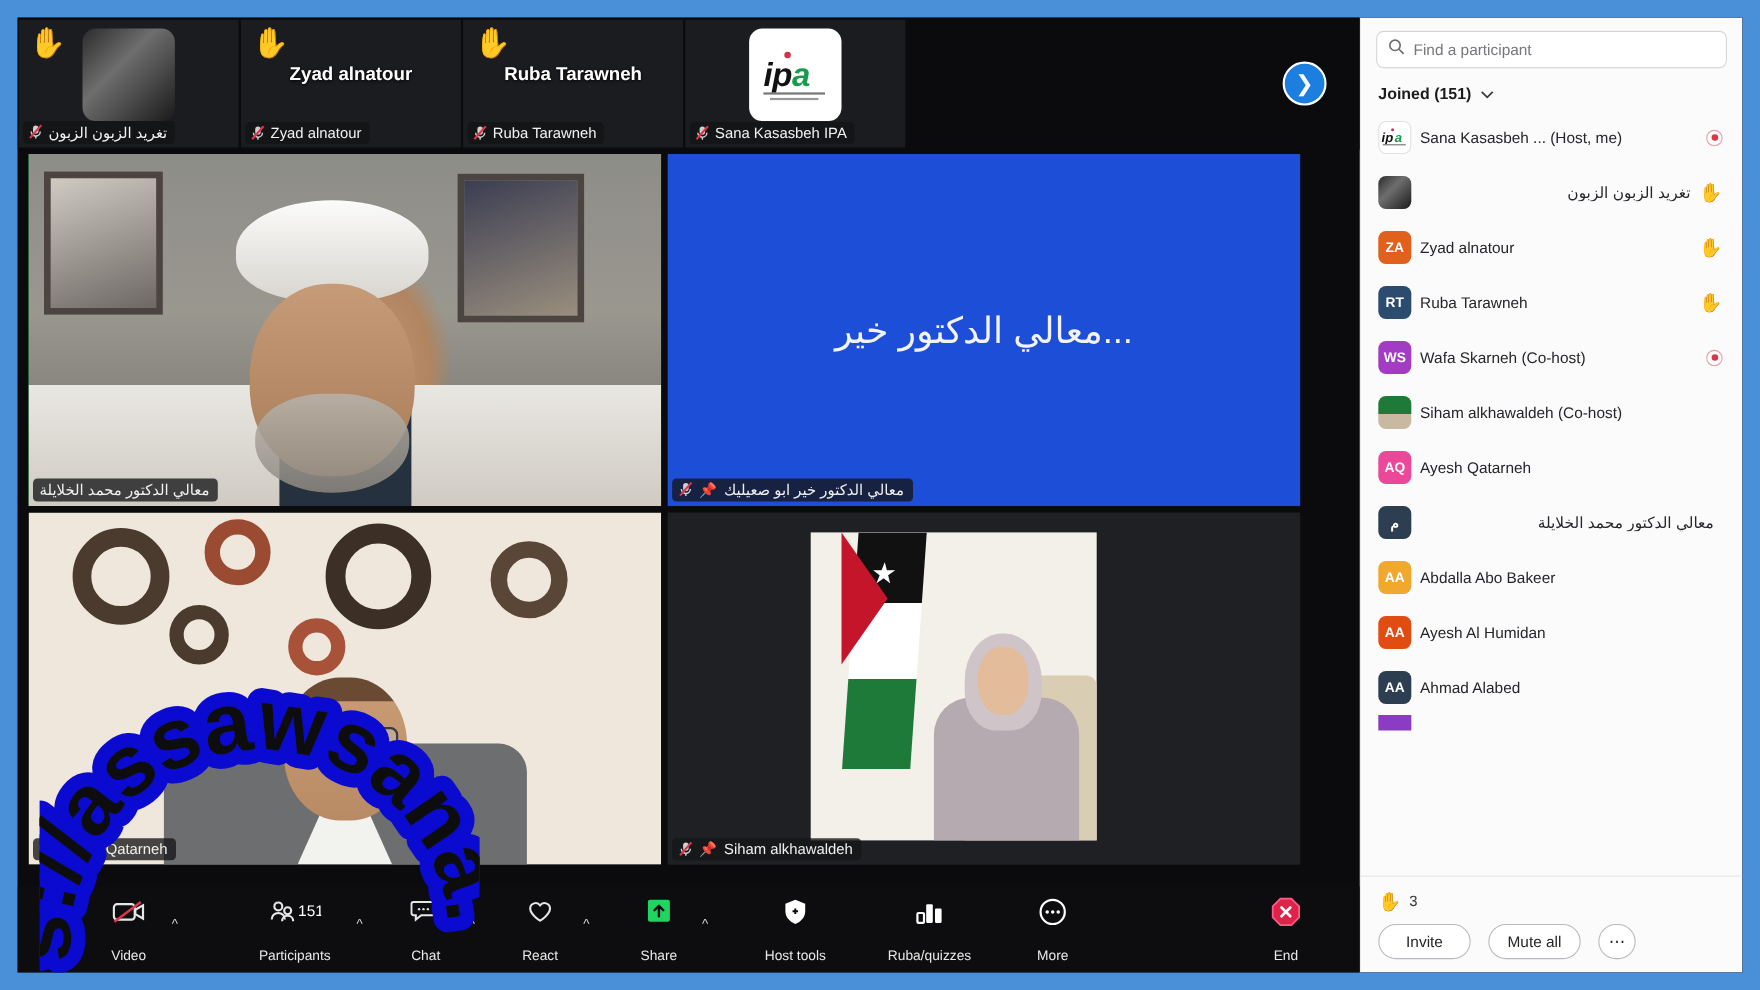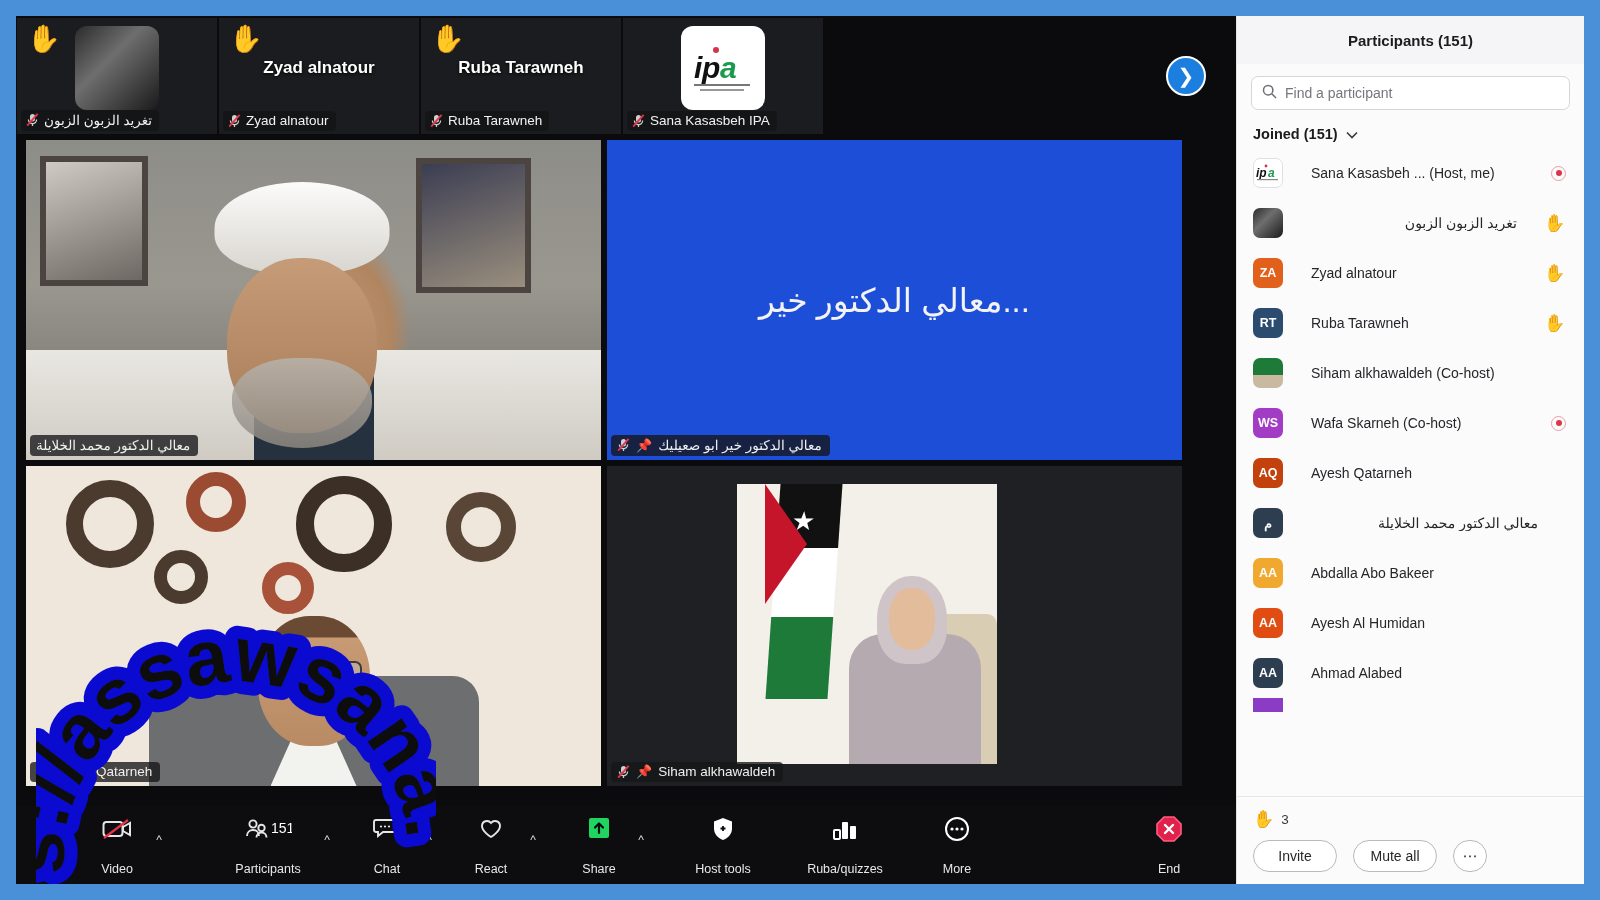--- a/index.html
+++ b/index.html
@@ -328,21 +328,21 @@
   #joined-row {
     display: flex; align-items: center; gap: 8px;
     padding: 10px 20px 6px 16px;
     font-size: 14.5px; font-weight: bold; color: #1c1c1e;
   }
   #plist { flex: 1; overflow: hidden; padding: 0 6px; }
   .prow {
     height: 50px;
     display: flex; align-items: center;
     padding: 0 12px 0 10px;
-    gap: 28px;
+    gap: 8px;
   }
   .pav {
     width: 30px; height: 30px; border-radius: 7px;
     flex: 0 0 30px;
     display: flex; align-items: center; justify-content: center;
     color: #fff; font-size: 12.5px; font-weight: bold;
     overflow: hidden;
   }
   .pname {
     flex: 1; font-size: 14px; color: #26262a;
@@ -709,21 +709,20 @@
           <textPath href="#arcpath" startOffset="50%" text-anchor="middle">https://assawsana.com/</textPath>
         </text>
         <text font-family="Liberation Sans, sans-serif" font-size="78" font-weight="bold" fill="#0d0d0d">
           <textPath href="#arcpath" startOffset="50%" text-anchor="middle">https://assawsana.com/</textPath>
         </text>
       </svg>
     </div>
   </div>
 
   <div id="panel">
-    <div id="panel-head">Participants (151)</div>
 
     <div id="panel-search">
       <span>
         <svg width="15" height="15" viewBox="0 0 15 15">
               <circle cx="6.2" cy="6.2" r="4.7" fill="none" stroke="#6d6d73" stroke-width="1.5"></circle>
               <line x1="9.8" y1="9.8" x2="14" y2="14" stroke="#6d6d73" stroke-width="1.5"></line>
             </svg>
       </span>
       <input type="text" placeholder="Find a participant" style="">
     </div>
@@ -778,39 +777,39 @@
         <div class="pav" style="background:#2b4c6f">
           <span>RT</span>
         </div>
         <div class="pname">Ruba Tarawneh</div>
         <div class="pright">
               <span class="hand-ico">✋</span>
             </div>
       </div>
 
       <div class="prow">
-        <div class="pav siham-av"></div>
-        <div class="pname">Siham alkhawaldeh (Co-host)</div>
-        <div class="pright"></div>
-      </div>
-
-      <div class="prow">
         <div class="pav" style="background:#a23cc4">
           <span>WS</span>
         </div>
         <div class="pname">Wafa Skarneh (Co-host)</div>
         <div class="pright">
               <span class="mic-red">
                 <i></i>
               </span>
             </div>
       </div>
 
       <div class="prow">
-        <div class="pav" style="background:#c2410c">
+        <div class="pav siham-av"></div>
+        <div class="pname">Siham alkhawaldeh (Co-host)</div>
+        <div class="pright"></div>
+      </div>
+
+      <div class="prow">
+        <div class="pav" style="background:#ec4899">
           <span>AQ</span>
         </div>
         <div class="pname">Ayesh Qatarneh</div>
         <div class="pright"></div>
       </div>
 
       <div class="prow">
         <div class="pav" style="background:#2d3e50">
           <span>م</span>
         </div>

